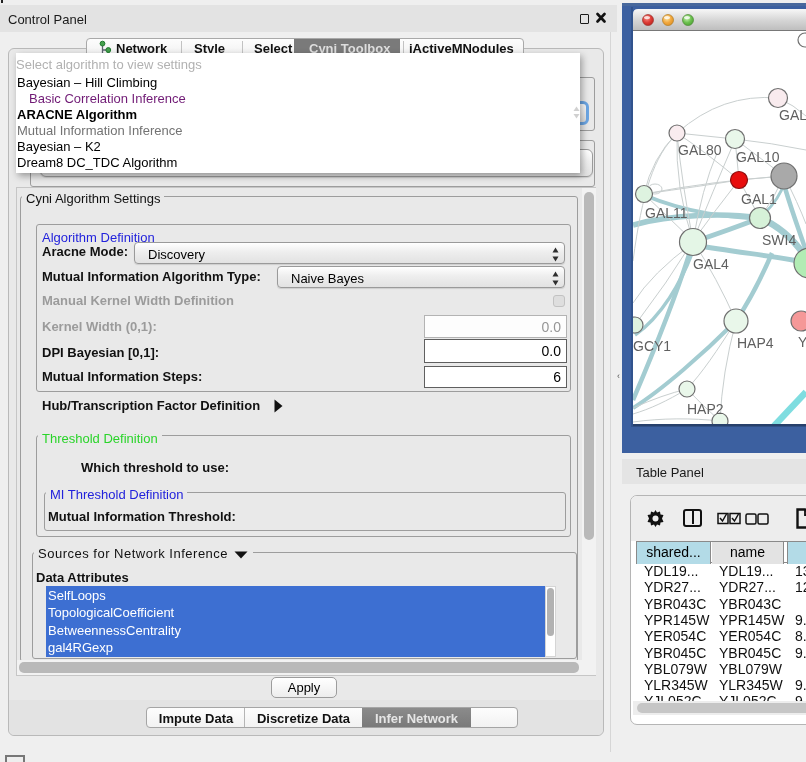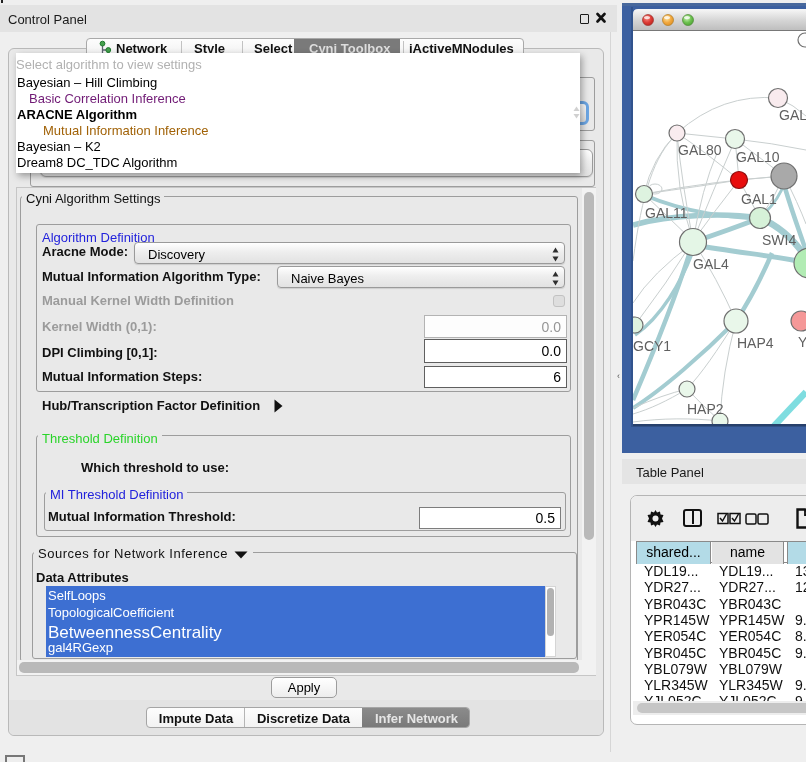--- a/index.html
+++ b/index.html
@@ -60,21 +60,21 @@
   <div class="gbox" style="left:30px;top:77px;width:565px;height:54px;"></div>
   <div class="abs" style="left:572px;top:101px;width:17px;height:24px;border:3px solid #6ca6e4;border-radius:6px;background:linear-gradient(#fff,#e0e0e0);"></div>
   <div class="gbox" style="left:30px;top:140px;width:565px;height:47px;"></div>
   <div class="combo" style="left:40px;top:149px;width:553px;height:28px;border-radius:6px;"></div>
 
   <div class="abs" id="dropdown" style="left:16px;top:53px;width:564px;height:120px;background:#fff;box-shadow:2px 3px 7px rgba(0,0,0,0.35);">
     <div class="abs" style="left:0px;top:4px;width:564px;text-align:left;font-size:13px;color:#b1b1b1;">Select algorithm to view settings</div>
     <div class="abs" style="left:1px;top:22px;font-size:13px;color:#000;">Bayesian – Hill Climbing</div>
     <div class="abs" style="left:1px;top:38px;font-size:13px;color:#701a75;margin-left:12px;">Basic Correlation Inference</div>
     <div class="abs" style="left:1px;top:54px;font-size:13px;font-weight:bold;color:#000;">ARACNE Algorithm</div>
-    <div class="abs" style="left:7px;top:70px;font-size:13px;color:#a16207;padding-left:20px;">Mutual Information Inference</div>
+    <div class="abs" style="left:1px;top:70px;font-size:13px;color:#737373;">Mutual Information Inference</div>
     <div class="abs" style="left:1px;top:86px;font-size:13px;color:#000;">Bayesian – K2</div>
     <div class="abs" style="left:1px;top:102px;font-size:13px;color:#000;">Dream8 DC_TDC Algorithm</div>
   </div>
   <div class="abs" style="left:573px;top:106px;opacity:0.3;">
       <svg width="7" height="13" viewBox="0 0 7 13">
         <path d="M3.5 0.5 L6.5 5 L0.5 5 Z" fill="#666"></path>
         <path d="M3.5 12.5 L6.5 8 L0.5 8 Z" fill="#666"></path>
       </svg>
     </div>
 
@@ -102,66 +102,65 @@
         <svg width="7" height="15" viewBox="0 0 7 15">
           <path d="M3.5 0.5 L6.5 5.5 L0.5 5.5 Z" fill="#2e2e2e"></path>
           <path d="M3.5 14.5 L6.5 9.5 L0.5 9.5 Z" fill="#2e2e2e"></path>
         </svg>
       </span>
     </div>
   <div class="abs b13" style="left:42px;top:293px;color:#9b9b9b;">Manual Kernel Width Definition</div>
   <div class="abs" style="left:553px;top:295px;width:12px;height:12px;background:#dedede;border:1px solid #c2c2c2;border-radius:3px;"></div>
   <div class="abs b13" style="left:42px;top:319px;color:#9b9b9b;">Kernel Width (0,1):</div>
   <div class="field" style="left:424px;top:315px;width:143px;height:23px;border-color:#b3b3b3;background:#fdfdfd;color:#969696;padding-top:3px;font-size:14px;">0.0</div>
-  <div class="abs b13" style="left:42px;top:345px;">DPI Climbing [0,1]:</div>
+  <div class="abs b13" style="left:42px;top:345px;">DPI Bayesian [0,1]:</div>
   <div class="field" style="left:424px;top:339px;width:143px;height:24px;border:1.5px solid #5f5f5f;padding-top:3px;font-size:14px;">0.0</div>
   <div class="abs b13" style="left:42px;top:369px;">Mutual Information Steps:</div>
   <div class="field" style="left:424px;top:366px;width:143px;height:22px;border:1.5px solid #5f5f5f;padding-top:2px;font-size:14px;">6</div>
   <div class="abs b13" style="left:42px;top:398px;">Hub/Transcription Factor Definition</div>
   <div class="abs" style="left:274px;top:399px;">
       <svg width="9" height="14" viewBox="0 0 9 14">
         <path d="M0.5 0.5 L8.5 7 L0.5 13.5 Z" fill="#111"></path>
       </svg>
     </div>
 
   <div class="gbox" style="left:36px;top:435px;width:535px;height:102px;"></div>
   <div class="glab" style="left:38px;top:431px;color:#2ad42a;">Threshold Definition</div>
   <div class="abs b13" style="left:81px;top:460px;">Which threshold to use:</div>
   <div class="gbox" style="left:44px;top:492px;width:522px;height:39px;"></div>
   <div class="glab" style="left:46px;top:487px;color:#2222dc;">MI Threshold Definition</div>
   <div class="abs b13" style="left:48px;top:509px;">Mutual Information Threshold:</div>
-  <div class="field" style="left:419px;top:507px;width:142px;height:22px;border:1px solid #7d7d7d;padding-top:2px;font-size:14px;">0.5</div>
 
   <div class="gbox" style="left:32px;top:552px;width:545px;height:107px;"></div>
   <div class="glab" style="left:34px;top:546px;color:#111;letter-spacing:0.5px;">Sources for Network Inference&nbsp;&nbsp;&nbsp;&nbsp;&nbsp;</div>
   <div class="abs" style="left:234px;top:551px;">
       <svg width="14" height="8" viewBox="0 0 14 8">
         <path d="M0.5 0.5 L13.5 0.5 L7 7.5 Z" fill="#111"></path>
       </svg>
     </div>
   <div class="abs b13" style="left:36px;top:570px;">Data Attributes</div>
   <div class="abs" style="left:46px;top:586px;width:499px;height:71px;background:#3d6fd2;">
     <div class="abs" style="left:2px;top:2px;font-size:13px;color:#fff;">SelfLoops</div>
     <div class="abs" style="left:2px;top:19.4px;font-size:13px;color:#fff;">TopologicalCoefficient</div>
-    <div class="abs" style="left:2px;top:36.8px;font-size:17px;color:#fff;">BetweennessCentrality</div>
+    <div class="abs" style="left:2px;top:36.8px;font-size:13px;color:#fff;">BetweennessCentrality</div>
     <div class="abs" style="left:2px;top:54.2px;font-size:13px;color:#fff;">gal4RGexp</div>
   </div>
   <div class="abs" style="left:545px;top:586px;width:11px;height:71px;background:#fff;border:1px solid #d5d5d5;"></div>
   <div class="abs" style="left:547px;top:588px;width:7px;height:48px;background:#b2b2b2;border-radius:4px;"></div>
 
   <div class="abs" style="left:582px;top:188px;width:14px;height:487px;background:#f2f2f2;"></div>
   <div class="abs" style="left:584px;top:192px;width:10px;height:348px;background:#b9b9b9;border-radius:5px;"></div>
   <div class="abs" style="left:17px;top:660px;width:578px;height:15px;background:#f2f2f2;"></div>
   <div class="abs" style="left:19px;top:662px;width:560px;height:11px;background:#b9b9b9;border-radius:5px;"></div>
 
   <div class="abs" style="left:9px;top:700px;width:594px;height:35px;background:#e3e3e3;border-radius:0 0 6px 6px;"></div>
 
   <div class="abs" style="left:271px;top:677px;width:66px;height:21px;background:linear-gradient(#ffffff,#ededed);border:1px solid #9c9c9c;border-radius:5px;text-align:center;font-size:13px;padding-top:2px;">Apply</div>
 
-  <div class="abs" style="left:146px;top:707px;width:324px;height:21px;border:1px solid #a5a5a5;border-radius:4px;background:linear-gradient(#fdfdfd,#f2f2f2);overflow:hidden;">
+  <div class="abs" style="left:146px;top:707px;width:372px;height:21px;border:1px solid #a5a5a5;border-radius:4px;background:linear-gradient(#fdfdfd,#f2f2f2);overflow:hidden;">
     <div class="abs" style="left:97px;top:0px;width:1px;height:21px;background:#b5b5b5;"></div>
     <div class="abs" style="left:215px;top:0px;width:109px;height:21px;background:linear-gradient(#8b8b8b,#787878);"></div>
     <div class="abs" style="left:0px;top:3px;width:98px;text-align:center;font-size:13px;font-weight:600;color:#111;">Impute Data</div>
     <div class="abs" style="left:98px;top:3px;width:117px;text-align:center;font-size:13px;font-weight:600;color:#111;">Discretize Data</div>
     <div class="abs" style="left:215px;top:3px;width:109px;text-align:center;font-size:13px;font-weight:600;color:#e6e6e6;">Infer Network</div>
   </div>
 
   <div class="abs" style="left:5px;top:755px;width:20px;height:12px;border:2px solid #777;background:#eee;"></div>
 
   <div class="abs" style="left:617px;top:371px;font-size:9px;color:#555;">‹</div>

